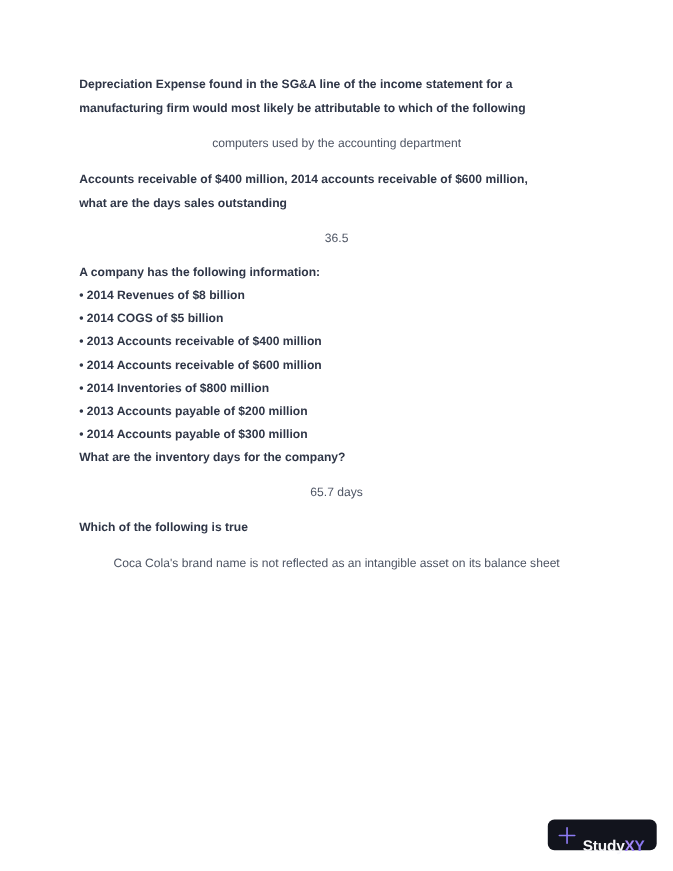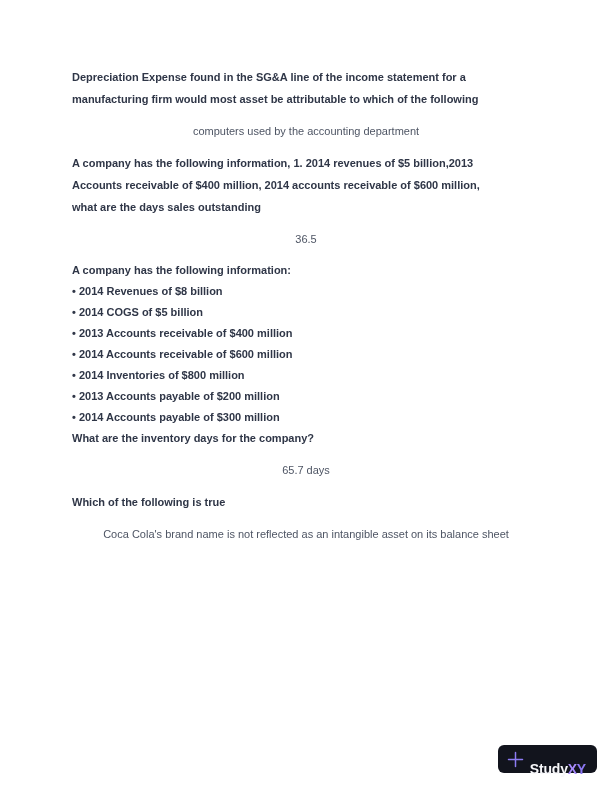--- a/index.html
+++ b/index.html
@@ -62,29 +62,28 @@
 </style>
 </head>
 <body>
 
 <div class="page">
   <div class="content">
 
     <section class="qa">
       <div class="q">
         <div class="line">Depreciation Expense found in the SG&amp;A line of the income statement for a</div>
-        <div class="line">manufacturing firm would most asset be attributable to which of the following</div>
+        <div class="line">manufacturing firm would most likely be attributable to which of the following</div>
       </div>
       <div class="a line">computers used by the accounting department</div>
     </section>
 
 
     <section class="qa">
       <div class="q">
-        <div class="line">A company has the following information, 1. 2014 revenues of $5 billion,2013</div>
         <div class="line">Accounts receivable of $400 million, 2014 accounts receivable of $600 million,</div>
         <div class="line">what are the days sales outstanding</div>
       </div>
       <div class="a line">36.5</div>
     </section>
 
     <section class="qa">
       <div class="q tight">
         <div class="line">A company has the following information:</div>
         <div class="line">• 2014 Revenues of $8 billion</div>

